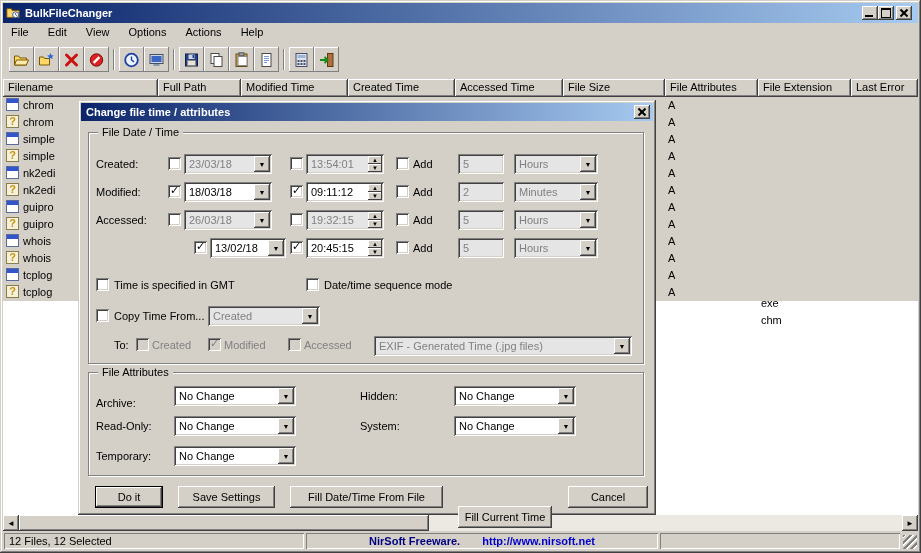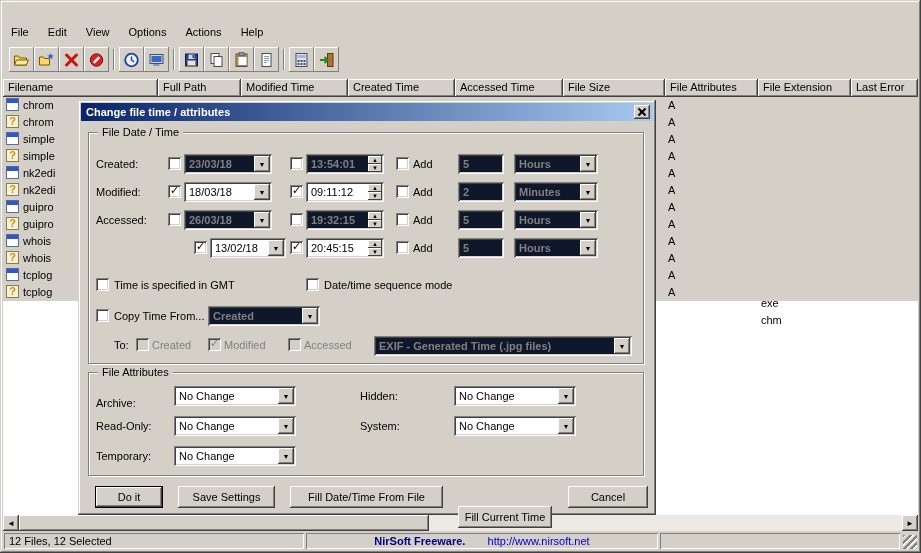--- a/index.html
+++ b/index.html
@@ -49,21 +49,21 @@
   
   .hscroll{left:3px;top:515px;width:915px;height:16px;background:#ece9e2;}
   .sbtn{top:0;width:16px;height:16px;background:#d4d0c8;display:flex;align-items:center;justify-content:center;font-size:8px;color:#000;}
   .sbtn-left::after{content:"\25C4";} .sbtn-right::after{content:"\25BA";}
   .sthumb{left:16px;top:0;width:410px;height:16px;background:#d4d0c8;}
 
   
   .statusbar{left:3px;top:531px;width:915px;height:19px;}
   .spanel{top:2px;height:16px;box-shadow: inset 1px 1px 0 #808080, inset -1px -1px 0 #ffffff;box-sizing:border-box;padding:2px 5px 0 5px;white-space:nowrap;overflow:hidden;}
   .brand{color:#000080;font-weight:bold;}
-  .url{color:#0000cc;font-weight:normal;margin-left:16px;}
+  .url{color:#0000cc;font-weight:bold;margin-left:16px;}
   .grip{right:1px;bottom:1px;width:14px;height:14px;
         background:repeating-linear-gradient(-45deg,#d4d0c8 0 2px,#ffffff 2px 3px,#808080 3px 5px);}
 
   
   .dialog{left:78px;top:100px;width:578px;height:415px;background:#d4d0c8;z-index:10;
           box-shadow: inset -1px -1px 0 #404040, inset 1px 1px 0 #d4d0c8, inset -2px -2px 0 #808080, inset 2px 2px 0 #ffffff;}
   .dtitle{left:3px;top:3px;width:572px;height:18px;background:linear-gradient(to right,#0a246a,#a6caf0);
           color:#fff;font-weight:bold;padding:3px 13px 0 5px;box-sizing:border-box;}
   .dclose{left:556px;top:5px;width:16px;height:14px;background:#d4d0c8;}
 
@@ -78,40 +78,60 @@
       box-shadow: inset 1px 1px 0 #808080, inset -1px -1px 0 #ffffff, inset 2px 2px 0 #404040, inset -2px -2px 0 #d4d0c8;}
   .cb.checked::after{content:"\2713";position:absolute;left:2px;top:-1px;font-size:11px;font-weight:bold;color:#000;}
   .cb.off{background:#d4d0c8;}
   .cb.off.checked::after{color:#808080;}
 
   
   .tfield,.combo,.spinfield{background:#fff;height:20px;box-sizing:border-box;
       box-shadow: inset 1px 1px 0 #808080, inset -1px -1px 0 #ffffff, inset 2px 2px 0 #404040, inset -2px -2px 0 #d4d0c8;}
   .ctxt{position:absolute;left:5px;top:4px;white-space:nowrap;overflow:hidden;right:18px;}
   .tfield .ctxt{right:3px;}
-  .off-f{background:#0f172a;font-weight:bold;} .off-f .ctxt{color:#808080;}
+  .off-f{background:#e5e5e5;} .off-f .ctxt{color:#808080;}
   .darr{position:absolute;right:2px;top:2px;width:16px;height:16px;background:#d4d0c8;
         box-shadow: inset -1px -1px 0 #404040, inset 1px 1px 0 #ffffff, inset -2px -2px 0 #808080;
         display:flex;align-items:center;justify-content:center;font-size:7px;}
   .darr::after{content:"\25BC";}
   .spup,.spdn{position:absolute;right:2px;width:14px;height:8px;background:#d4d0c8;
         box-shadow: inset -1px -1px 0 #404040, inset 1px 1px 0 #ffffff;
         display:flex;align-items:center;justify-content:center;font-size:6px;color:#000;}
   .spup{top:2px;} .spdn{top:10px;}
   .spup::after{content:"\25B2";} .spdn::after{content:"\25BC";}
 
   .btn{height:22px;background:#d4d0c8;display:flex;align-items:center;justify-content:center;
        box-shadow: inset -1px -1px 0 #404040, inset 1px 1px 0 #ffffff, inset -2px -2px 0 #808080, inset 2px 2px 0 #d4d0c8;}
   .btn-default{border:1px solid #000;box-sizing:border-box;}
 </style>
 </head>
 <body>
 
 <div id="app">
 
+  <div class="titlebar a">
+    <span class="a" style="left:3px;top:3px;width:14px;height:14px">
+      <svg width="14" height="14" viewBox="0 0 16 16">
+          <path d="M1 13V3h5l1 2h8v8z" fill="#ffd769" stroke="#7a5a00"></path>
+          <circle cx="11" cy="10" r="3.4" fill="#fff" stroke="#1d3fa0"></circle>
+          <path d="M11 8v2l1.4 1" stroke="#1d3fa0" fill="none"></path>
+        </svg>
+    </span>
+    <span class="title-text a">BulkFileChanger</span>
+    <span class="tbtn raised a" style="left:859px">
+        <span class="glyph-min a"></span>
+      </span>
+    <span class="tbtn raised a" style="left:875px">
+        <span class="glyph-max a"></span>
+      </span>
+    <span class="tbtn raised a" style="left:893px">
+        <span class="xline r45 a"></span>
+        <span class="xline r-45 a"></span>
+      </span>
+  </div>
 
   <div class="menubar a">
     <span class="menu-item">File</span>
     <span class="menu-item">Edit</span>
     <span class="menu-item">View</span>
     <span class="menu-item">Options</span>
     <span class="menu-item">Actions</span>
     <span class="menu-item">Help</span>
   </div>
 

